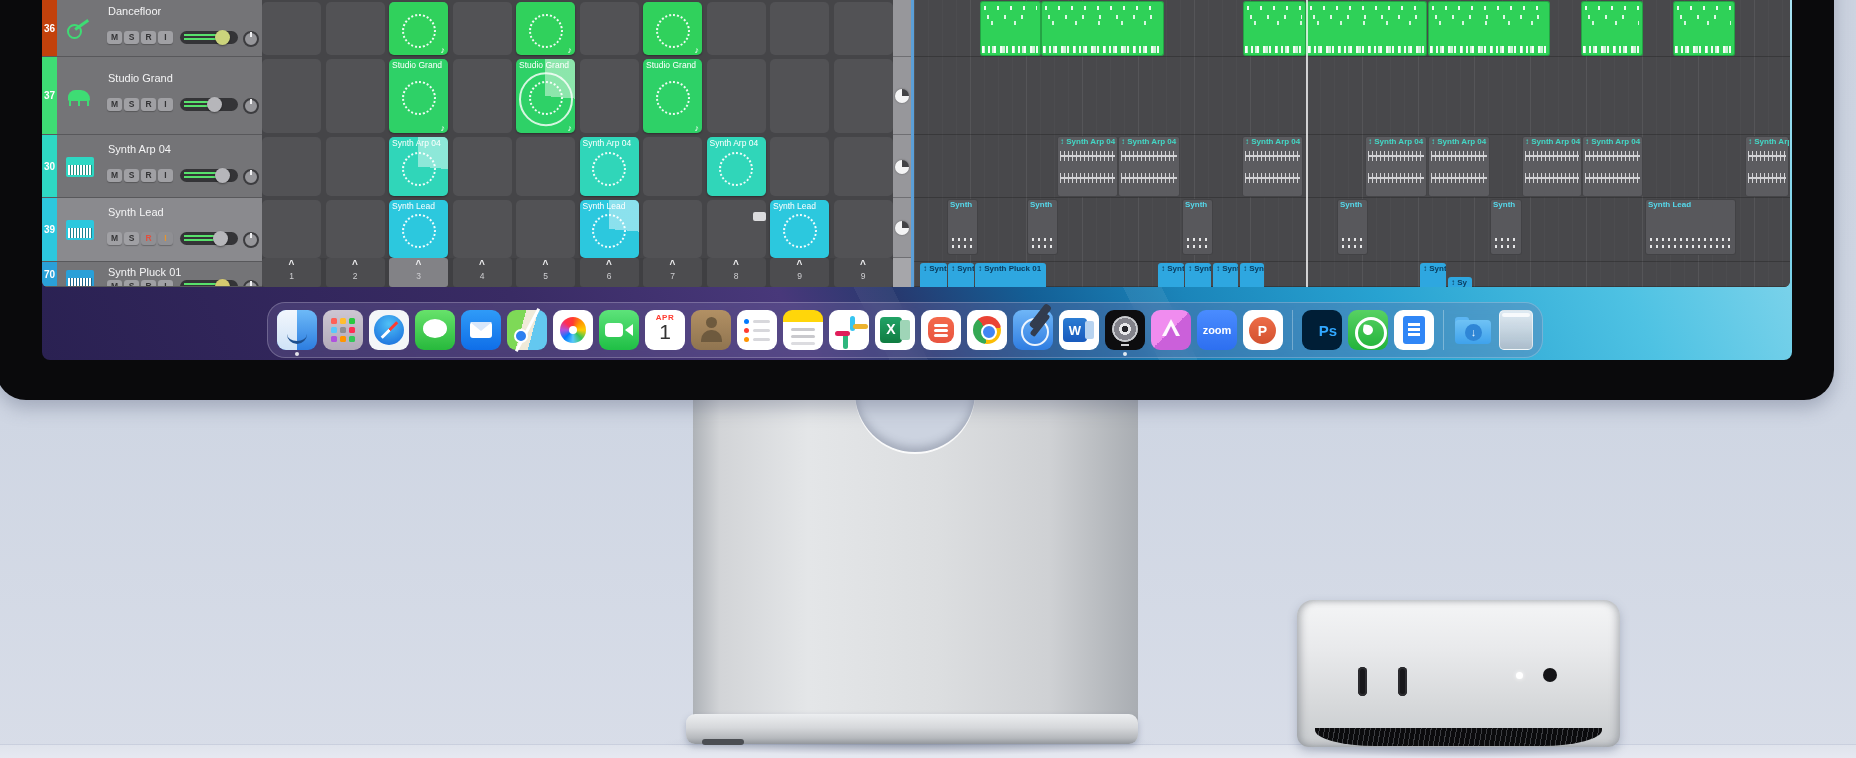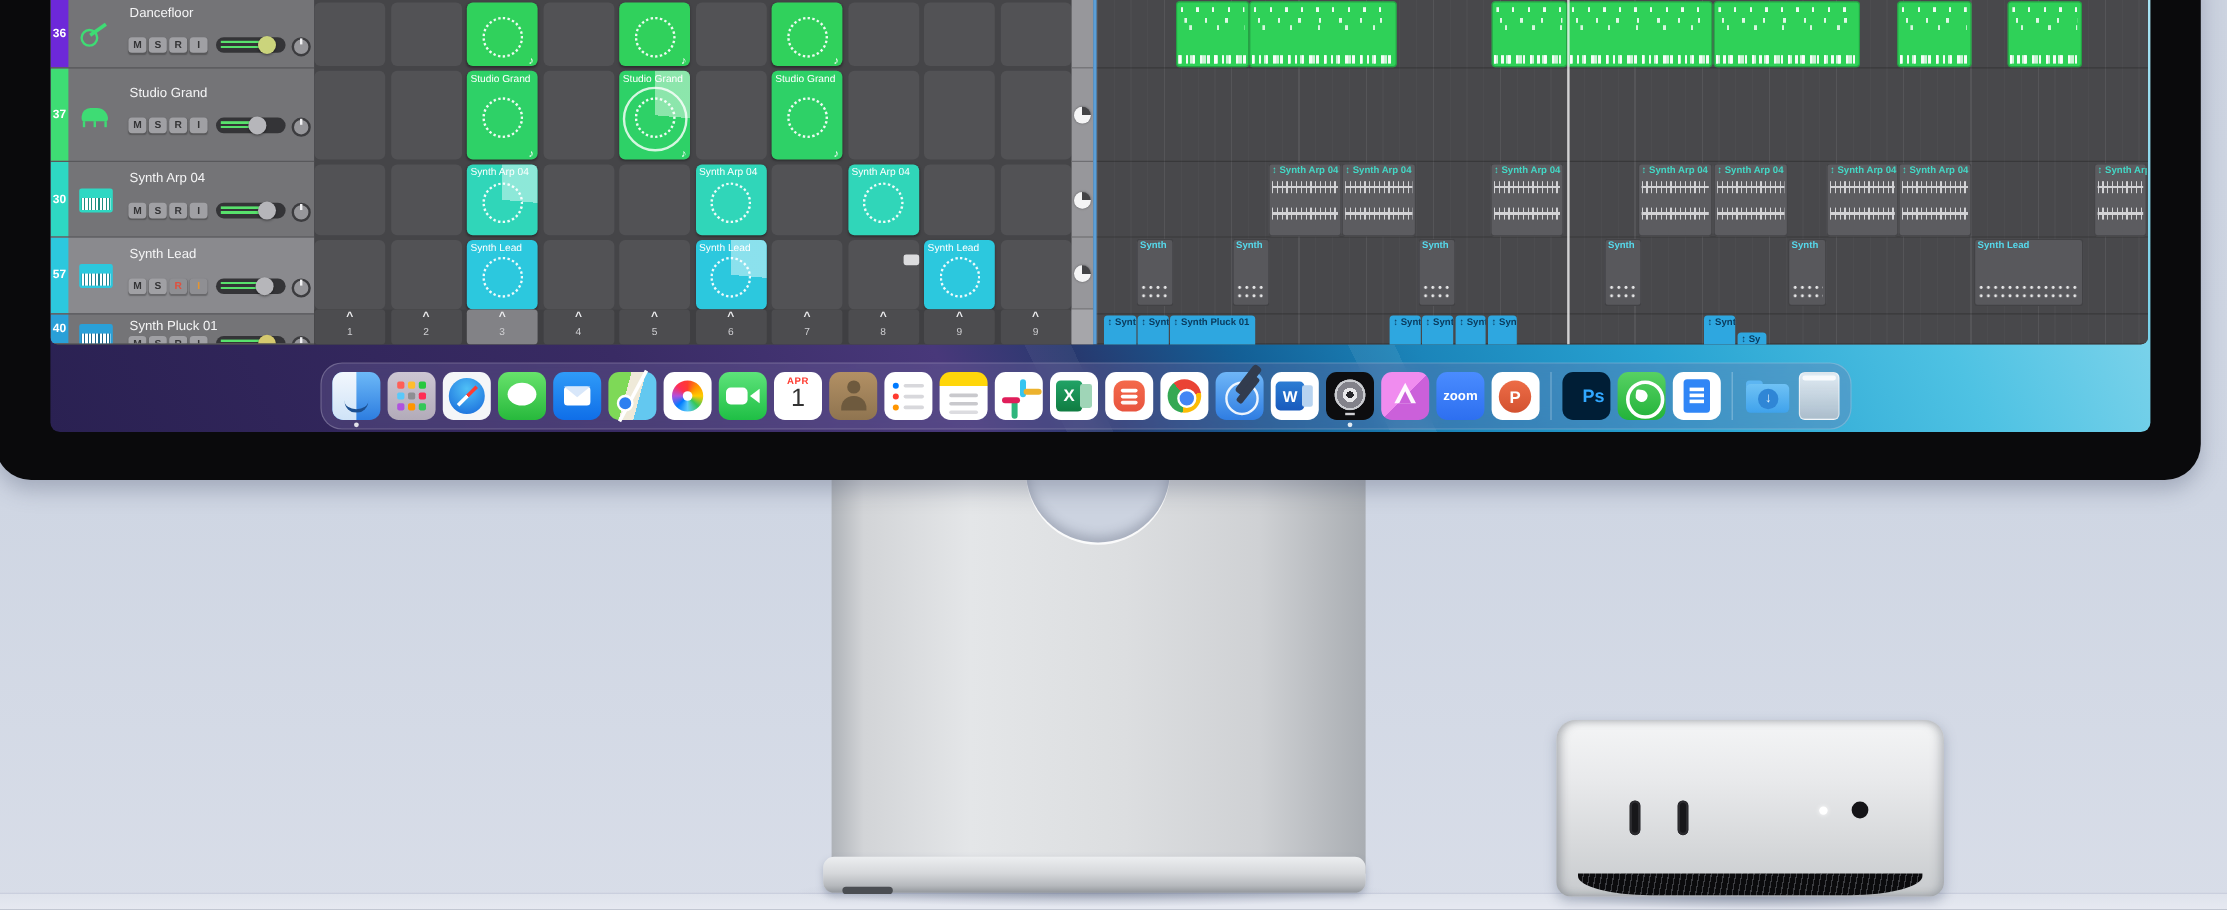--- a/index.html
+++ b/index.html
@@ -258,21 +258,21 @@
   <div class="stand-base"></div>
   <div class="stand-foot"></div>
 
   <div class="monitor">
     <div class="screen">
       <div class="facet"></div>
 
       <div class="win">
         <div class="hdrs" id="hdrs">
             <div class="trow" style="top: 0px; height: 57px;">
-              <div class="num" style="background: #6d28d9;">36</div>
+              <div class="num" style="background: #c2410c;">36</div>
               <div class="ti ti-guitar" style="top: 18.5px; --tc: #3edc74;"></div>
               <div class="t-name" style="top: 4.5px;">Dancefloor</div>
               <div class="btn" style="left: 65px; top: 30.5px;">M</div>
               <div class="btn" style="left: 82px; top: 30.5px;">S</div>
               <div class="btn" style="left: 99px; top: 30.5px;">R</div>
               <div class="btn" style="left: 116px; top: 30.5px;">I</div>
               <div class="slider" style="top: 30.5px;">
                 <div class="sl-fill" style="width: 39px;"></div>
                 <div class="sl-thumb" style="left: 35px; background: rgb(203, 212, 124);"></div>
               </div>
@@ -300,35 +300,35 @@
               <div class="btn" style="left: 82px; top: 33.5px;">S</div>
               <div class="btn" style="left: 99px; top: 33.5px;">R</div>
               <div class="btn" style="left: 116px; top: 33.5px;">I</div>
               <div class="slider" style="top: 33.5px;">
                 <div class="sl-fill" style="width: 39px;"></div>
                 <div class="sl-thumb" style="left: 35px; background: rgb(182, 182, 186);"></div>
               </div>
               <div class="knob" style="top: 33.5px;"></div>
             </div>
             <div class="trow sel" style="top: 198px; height: 64px;">
-              <div class="num" style="background: rgb(44, 200, 222);">57</div>
+              <div class="num" style="background: rgb(44, 200, 222);">39</div>
               <div class="ti ti-keys" style="top: 22px; --tc: #2cc8de;"></div>
               <div class="t-name" style="top: 8px;">Synth Lead</div>
               <div class="btn" style="left: 65px; top: 34px;">M</div>
               <div class="btn" style="left: 82px; top: 34px;">S</div>
               <div class="btn r-on" style="left: 99px; top: 34px;">R</div>
               <div class="btn i-on" style="left: 116px; top: 34px;">I</div>
               <div class="slider" style="top: 34px;">
                 <div class="sl-fill" style="width: 37px;"></div>
                 <div class="sl-thumb" style="left: 33px; background: rgb(182, 182, 186);"></div>
               </div>
               <div class="knob" style="top: 34px;"></div>
             </div>
             <div class="trow" style="top: 262px; height: 25px;">
-              <div class="num" style="background: rgb(42, 160, 216);">40</div>
+              <div class="num" style="background: rgb(42, 160, 216);">70</div>
               <div class="ti ti-keys" style="top: 8px; --tc: #2aa0d8;"></div>
               <div class="t-name" style="top: 4px;">Synth Pluck 01</div>
               <div class="btn" style="left: 65px; top: 18px;">M</div>
               <div class="btn" style="left: 82px; top: 18px;">S</div>
               <div class="btn" style="left: 99px; top: 18px;">R</div>
               <div class="btn" style="left: 116px; top: 18px;">I</div>
               <div class="slider" style="top: 18px;">
                 <div class="sl-fill" style="width: 39px;"></div>
                 <div class="sl-thumb" style="left: 35px; background: rgb(213, 201, 111);"></div>
               </div>

